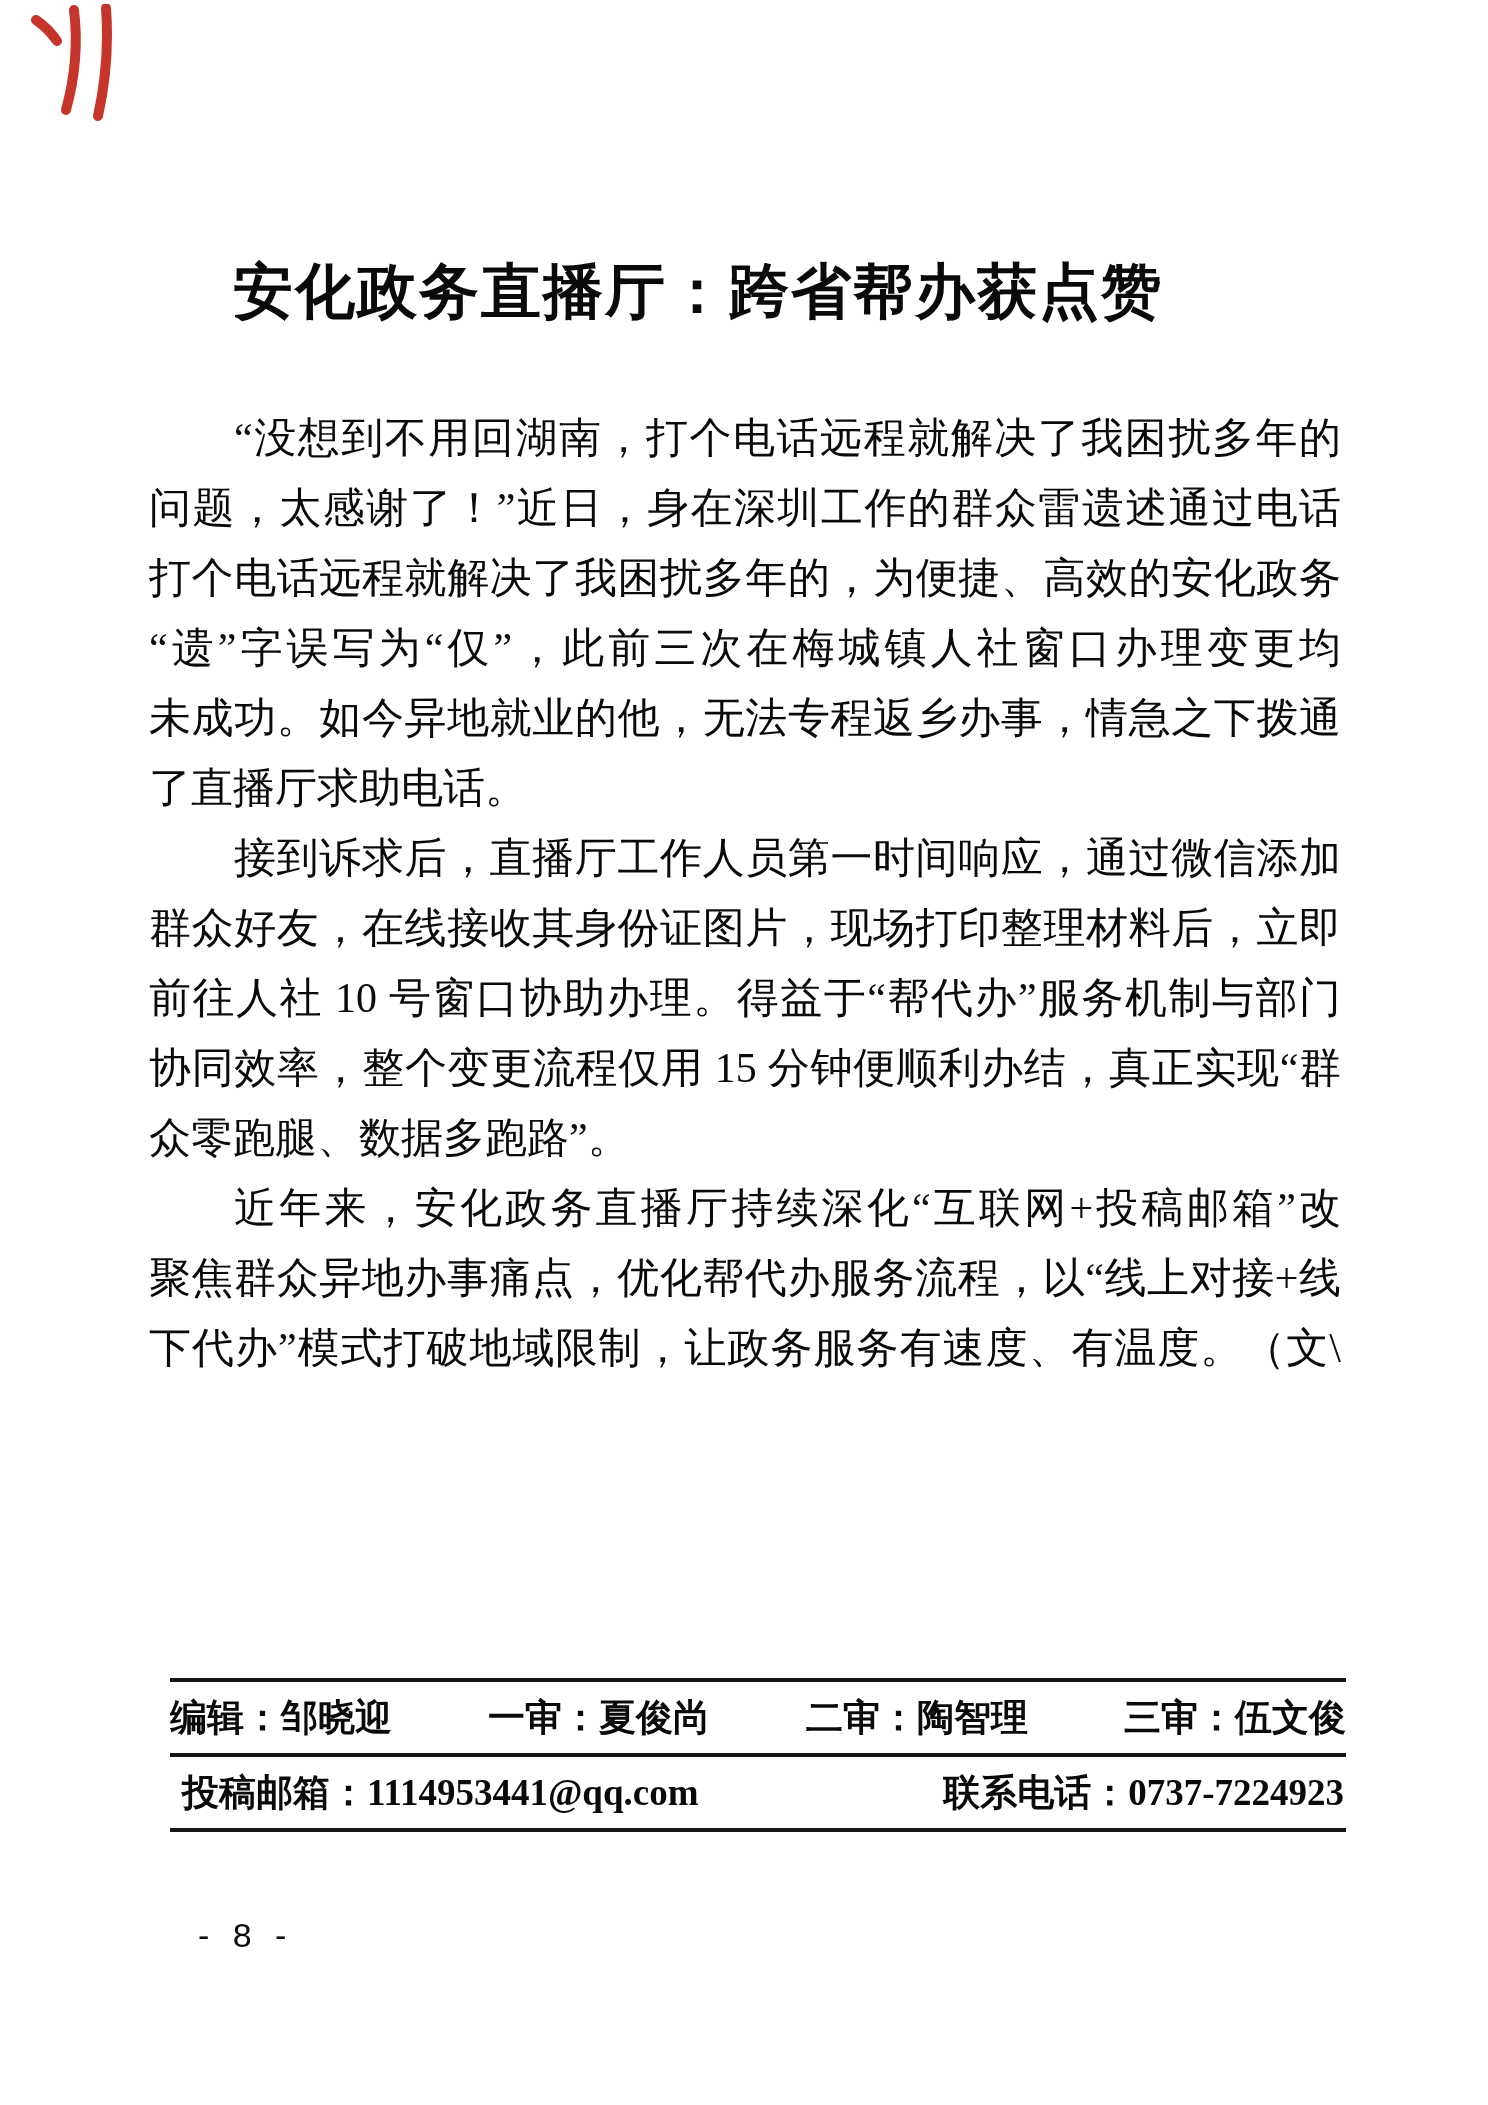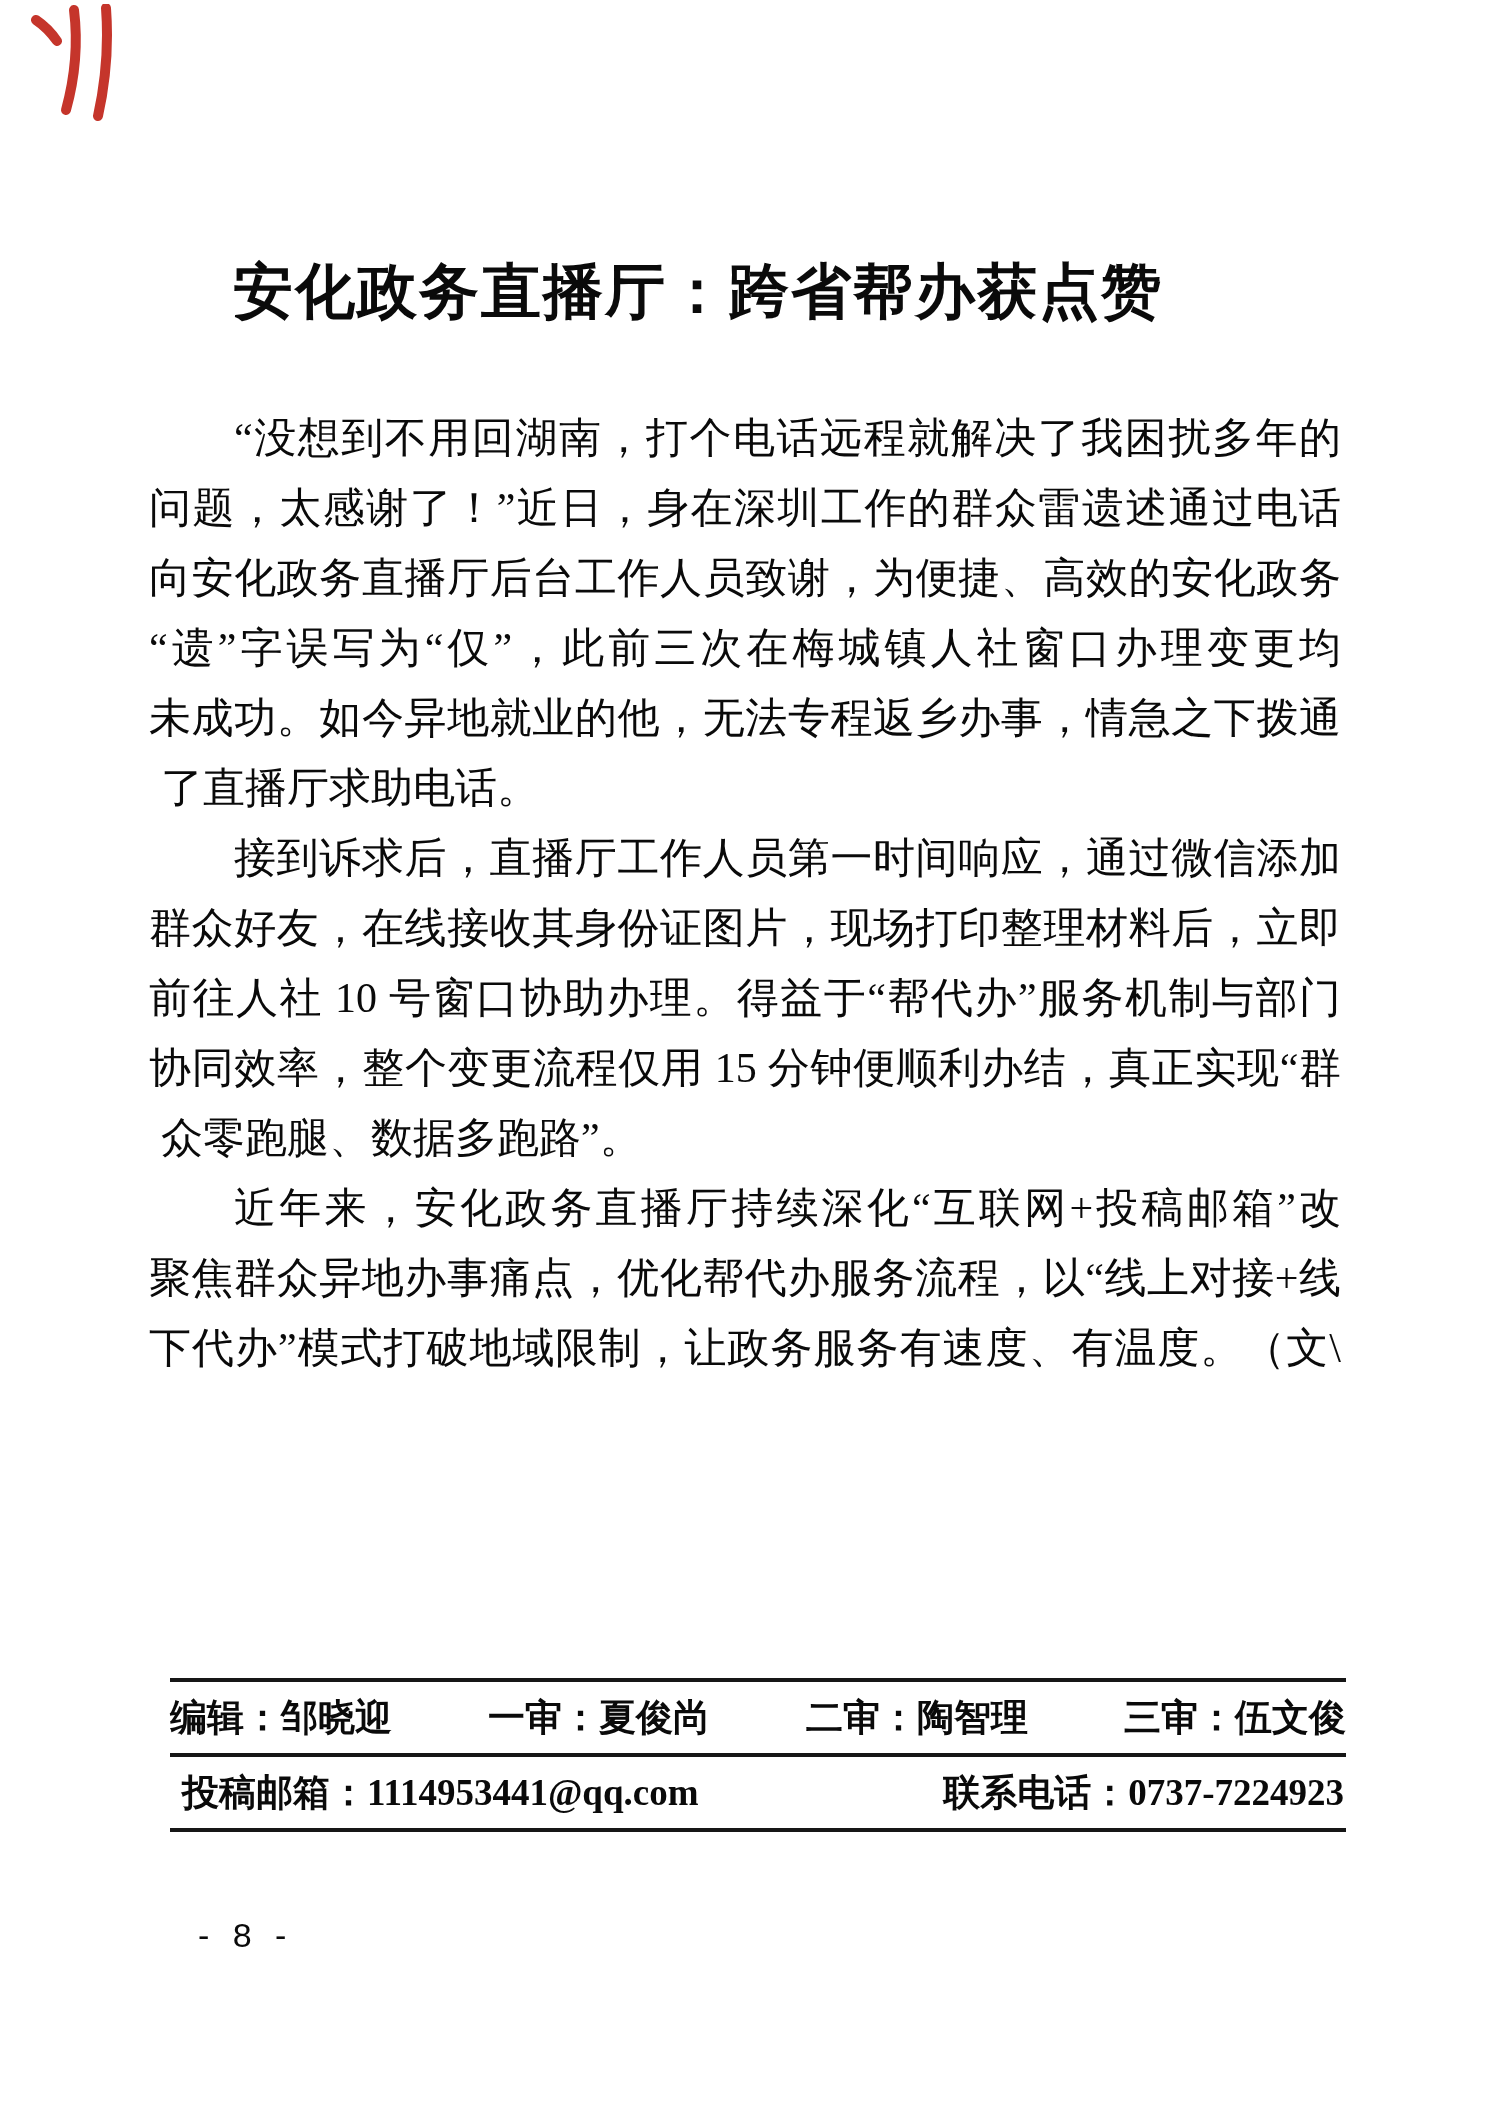--- a/index.html
+++ b/index.html
@@ -34,21 +34,21 @@
     font-size:42px;
     line-height:70px;
   }
   .line{
     height:70px;
     text-align:justify;
     text-align-last:justify;
     overflow:hidden;
   }
   .line.indent{text-indent:85px;}
-  .line.short{text-align:left;text-align-last:left;margin-left:12px;}
+  .line.short{text-align:left;text-align-last:left;}
   
   .footer{
     position:absolute;
     left:170px;top:1678px;width:1176px;
     font-weight:700;
     font-size:37px;
   }
   .rule{height:4px;background:#161616;}
   .frow{
     display:flex;
@@ -78,21 +78,21 @@
     <path d="M6 16 Q18 24 27 37" fill="none" stroke="#c5352b" stroke-width="10" stroke-linecap="round"></path>
     <path d="M44 6 Q50 55 36 106" fill="none" stroke="#c5352b" stroke-width="10" stroke-linecap="round"></path>
     <path d="M76 4 Q80 58 68 112" fill="none" stroke="#c5352b" stroke-width="10" stroke-linecap="round"></path>
   </svg>
 
   <div class="doc-title">安化政务直播厅：跨省帮办获点赞</div>
 
   <div class="body-text">
     <div class="line indent">“没想到不用回湖南，打个电话远程就解决了我困扰多年的</div>
     <div class="line">问题，太感谢了！”近日，身在深圳工作的群众雷遗述通过电话</div>
-    <div class="line">向安化政务直播厅后台工作人员致谢，为便捷、高效的安化政务</div>
+    <div class="line">打个电话远程就解决了我困扰多年的，为便捷、高效的安化政务</div>
     <div class="line">“遗”字误写为“仅”，此前三次在梅城镇人社窗口办理变更均</div>
     <div class="line">未成功。如今异地就业的他，无法专程返乡办事，情急之下拨通</div>
     <div class="line short">了直播厅求助电话。</div>
     <div class="line indent">接到诉求后，直播厅工作人员第一时间响应，通过微信添加</div>
     <div class="line">群众好友，在线接收其身份证图片，现场打印整理材料后，立即</div>
     <div class="line">前往人社 10 号窗口协助办理。得益于“帮代办”服务机制与部门</div>
     <div class="line">协同效率，整个变更流程仅用 15 分钟便顺利办结，真正实现“群</div>
     <div class="line short">众零跑腿、数据多跑路”。</div>
     <div class="line indent">近年来，安化政务直播厅持续深化“互联网+投稿邮箱”改革，</div>
     <div class="line">聚焦群众异地办事痛点，优化帮代办服务流程，以“线上对接+线</div>

